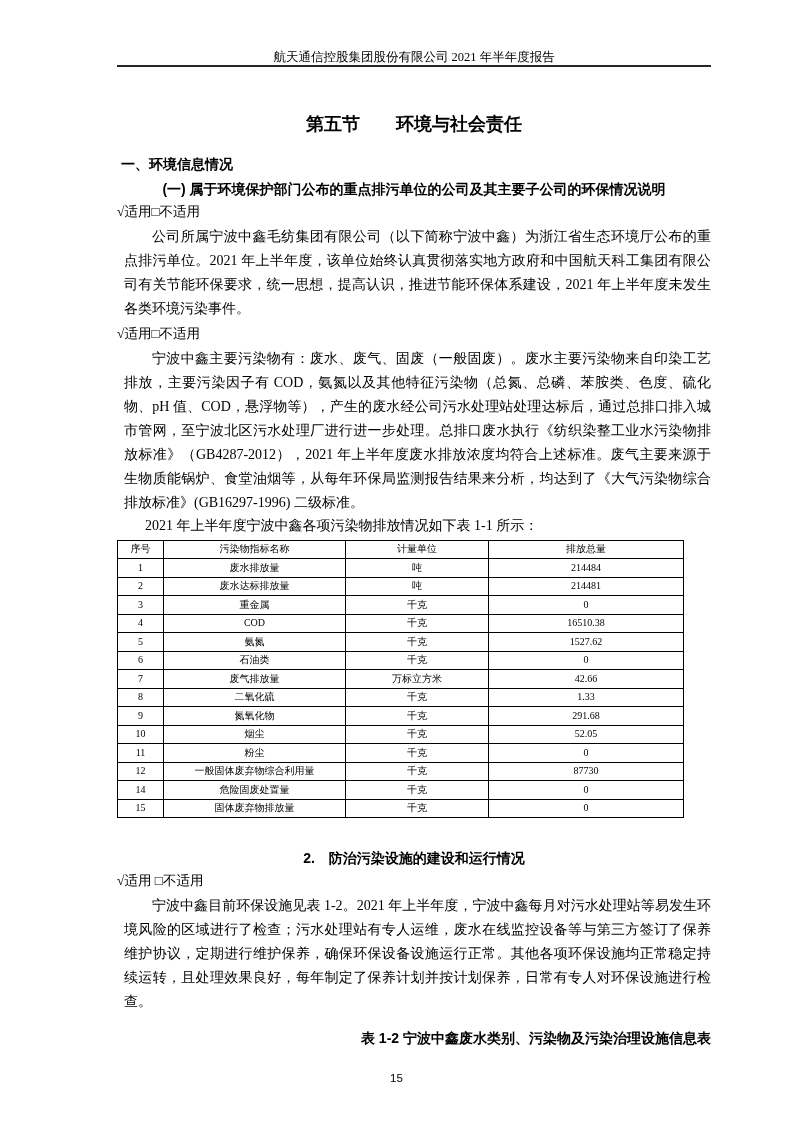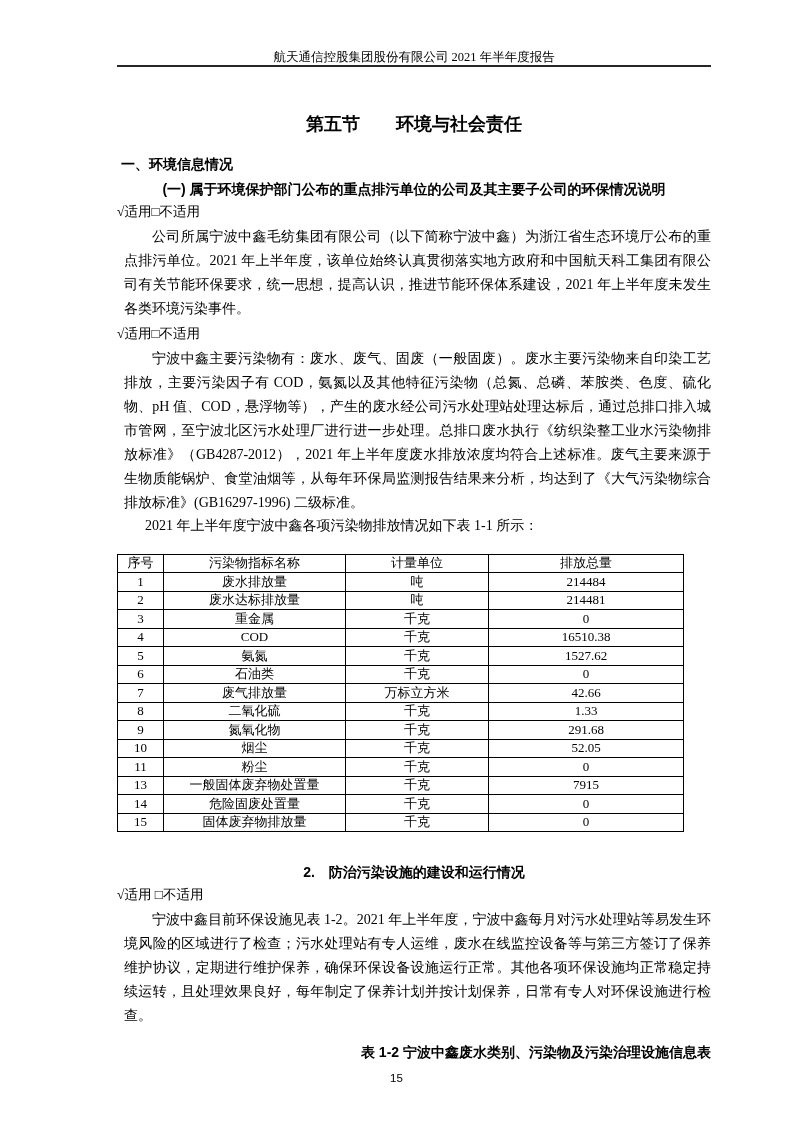--- a/index.html
+++ b/index.html
@@ -58,25 +58,25 @@
     text-align: justify;
     text-indent: 2em;
   }
   .table-intro {
     margin: 2px 0 0 0;
     font-size: 14px;
     line-height: 18.6px;
     text-indent: 2em;
   }
   table.emissions {
-    margin-top: 18px;
+    margin-top: 4px;
     border-collapse: collapse;
     width: 566px;
     table-layout: fixed;
-    font-size: 13px;
+    font-size: 10px;
     border-radius: 15px;
   }
   table.emissions td {
     border: 1px solid #000;
     height: 17.5px;
     line-height: 16px;
     text-align: center;
     padding: 0 2px;
     overflow: hidden;
     white-space: nowrap;
@@ -198,24 +198,24 @@
         <td>千克</td>
         <td>52.05</td>
       </tr>
         <tr>
         <td>11</td>
         <td>粉尘</td>
         <td>千克</td>
         <td>0</td>
       </tr>
         <tr>
-        <td>13</td>
-        <td>一般固体废弃物处置量</td>
-        <td>千克</td>
-        <td>7915</td>
+        <td>12</td>
+        <td>一般固体废弃物综合利用量</td>
+        <td>千克</td>
+        <td>87730</td>
       </tr>
         <tr>
         <td>14</td>
         <td>危险固废处置量</td>
         <td>千克</td>
         <td>0</td>
       </tr>
         <tr>
         <td>15</td>
         <td>固体废弃物排放量</td>

